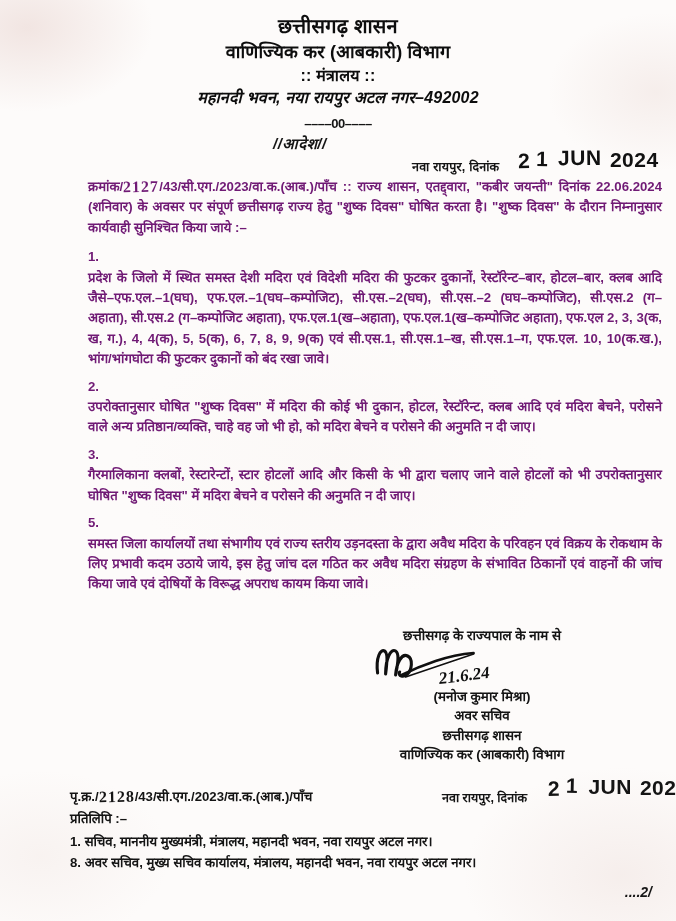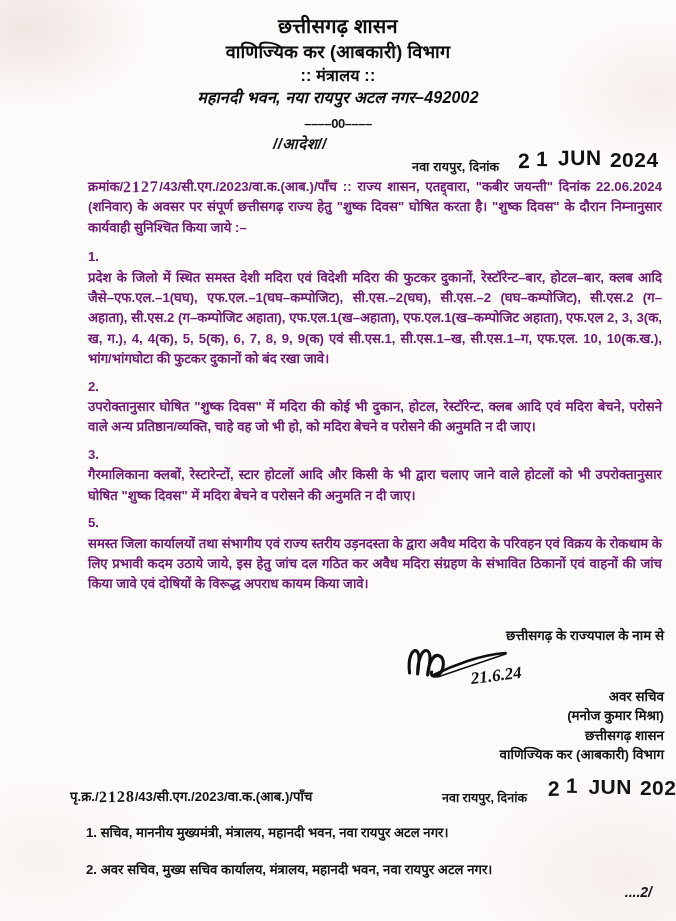--- a/index.html
+++ b/index.html
@@ -90,22 +90,22 @@
     font-family:"Liberation Serif","DejaVu Serif",serif;
     font-weight:700;font-size:16px;
     letter-spacing:1px;
     display:inline-block;
     transform:translateY(1px) rotate(-1deg);
   }
   .closing{margin-top:9px;text-indent:38px;}
 
   
   .sig{
-    position:absolute;left:364px;top:626px;width:300px;
-    text-align:right;
+    position:absolute;left:332px;top:626px;width:300px;
+    text-align:center;
     font-family:"Liberation Sans","DejaVu Sans",sans-serif;
     font-weight:600;font-size:13.4px;line-height:19.5px;
   }
   .sig .l{display:block;}
   .scrawl{position:relative;height:40px;margin:1px 0 0 0;}
   .scrawl svg{position:absolute;left:50%;top:-4px;transform:translateX(-56%);}
 
   
   .foot{
     position:absolute;left:70px;right:14px;top:786px;
@@ -122,21 +122,21 @@
     font-family:"Liberation Sans","DejaVu Sans",sans-serif;
     font-weight:700;font-size:21px;letter-spacing:.5px;white-space:nowrap;
   }
   .stamp2 span{display:inline-block;}
   .stamp2 .d1{transform:translateY(1px) rotate(-1deg);}
   .stamp2 .d2{transform:translateY(-2px) rotate(1.5deg);margin-left:6px;}
   .stamp2 .mon{margin-left:10px;transform:translateY(-1px);}
   .stamp2 .yr{margin-left:8px;}
   .copylbl{margin-top:2px;}
   .clist{margin:3px 0 0 0;padding:0;list-style:none;}
-  .clist li{margin:16px;line-height:20.5px;}
+  .clist li{margin:0;line-height:20.5px;}
   .pageno{
     position:absolute;right:24px;top:884px;
     font-family:"Liberation Sans","DejaVu Sans",sans-serif;
     font-weight:700;font-size:14px;font-style:italic;
   }
 </style>
 </head>
 <body>
 
 <div class="paper"></div>
@@ -180,33 +180,34 @@
         <g fill="none" stroke="#101010" stroke-linecap="round" stroke-linejoin="round">
           <path d="M16 30 C14 14, 19 6, 23 8 C27 10, 25 24, 24 31 C24 16, 29 5, 34 8 C39 11, 35 26, 34 32 C35 20, 40 10, 46 13 C52 16, 50 27, 46 31 C42 35, 36 33, 38 29" stroke-width="3.1"></path>
           <path d="M40 32 C50 27, 62 22, 74 18 C86 14, 100 11, 112 10" stroke-width="2.6"></path>
           <path d="M44 34 L112 11" stroke-width="1.6"></path>
         </g>
         <g fill="#101010" font-family="'Liberation Serif',serif" font-size="17" font-weight="bold" font-style="italic">
           <text x="78" y="41" transform="rotate(-7 78 41)">21.6.24</text>
         </g>
       </svg>
     </div>
+    <span class="l">(मनोज कुमार मिश्रा)</span>
     <span class="l">अवर सचिव</span>
-    <span class="l">(मनोज कुमार मिश्रा)</span>
     <span class="l">छत्तीसगढ़ शासन</span>
     <span class="l">वाणिज्यिक कर (आबकारी) विभाग</span>
   </div>
 
   <div class="foot">
     <div class="footref">
       <span>पृ.क्र./</span><span class="hand">2128</span><span>/43/सी.एग./2023/वा.क.(आब.)/पाँच</span>
       <span class="footplace">नवा रायपुर, दिनांक</span>
       <span class="stamp2"><span class="d1">2</span><span class="d2">1</span><span class="mon">JUN</span><span class="yr">2024</span></span>
     </div>
+    <div class="copylbl">प्रतिलिपि :–</div>
     <ul class="clist">
       <li>1. सचिव, माननीय मुख्यमंत्री, मंत्रालय, महानदी भवन, नवा रायपुर अटल नगर।</li>
-      <li>2. अवर सचिव, मुख्य सचिव कार्यालय, मंत्रालय, महानदी भवन, नवा रायपुर अटल नगर।</li>
+      <li>8. अवर सचिव, मुख्य सचिव कार्यालय, मंत्रालय, महानदी भवन, नवा रायपुर अटल नगर।</li>
     </ul>
   </div>
 
   <div class="pageno">....2/</div>
 
 </div>
 
 </body></html>

